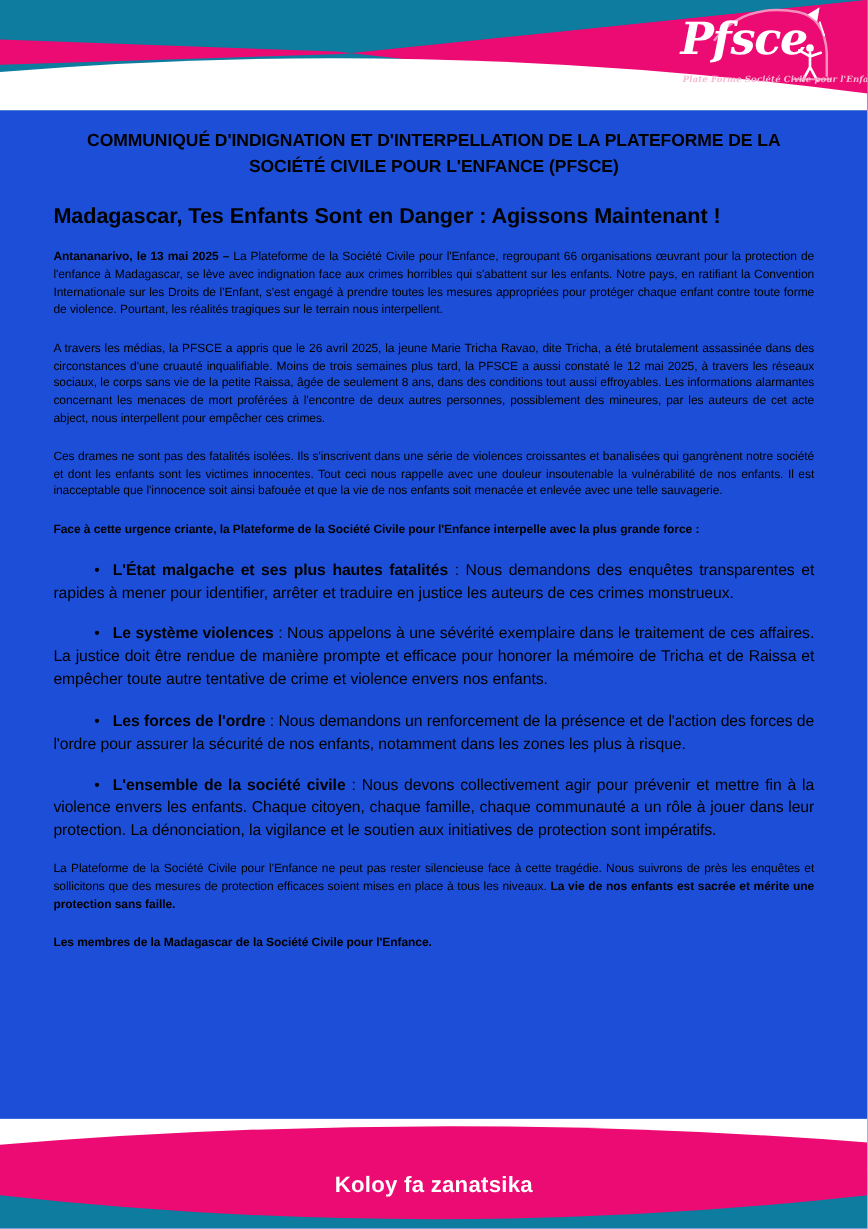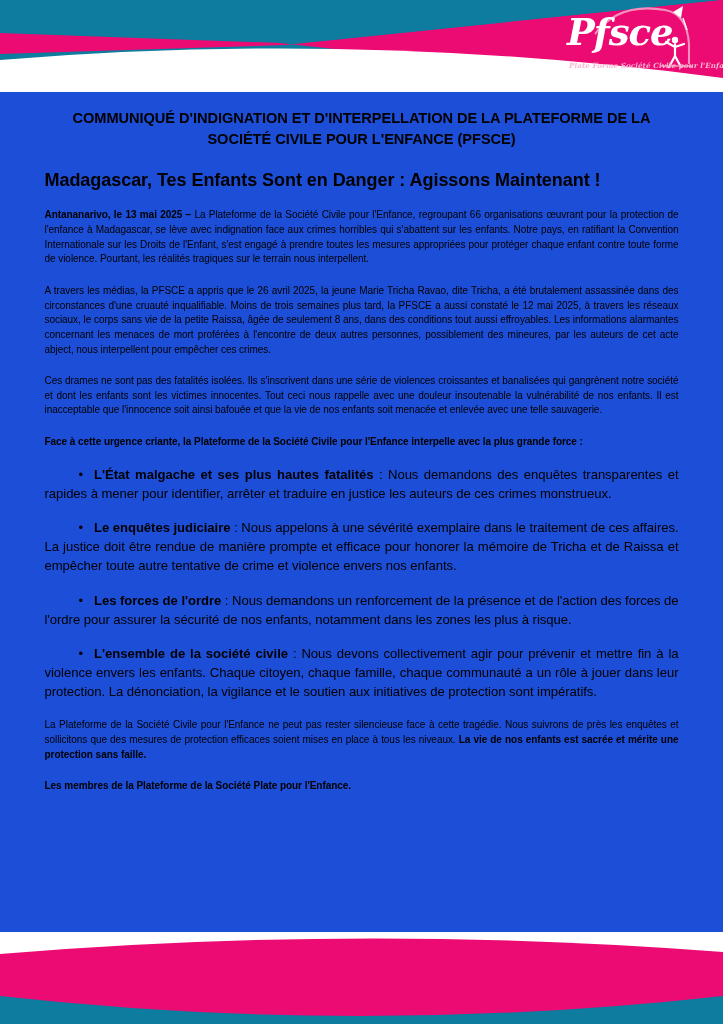--- a/index.html
+++ b/index.html
@@ -183,34 +183,35 @@
       <p class="para"><b>Antananarivo, le 13 mai 2025 – </b><span>La Plateforme de la Société Civile pour l'Enfance, regroupant 66 organisations œuvrant pour la protection de l'enfance à Madagascar, se lève avec indignation face aux crimes horribles qui s'abattent sur les enfants. Notre pays, en ratifiant la Convention Internationale sur les Droits de l'Enfant, s'est engagé à prendre toutes les mesures appropriées pour protéger chaque enfant contre toute forme de violence. Pourtant, les réalités tragiques sur le terrain nous interpellent.</span></p>
 
       <p class="para">A travers les médias, la PFSCE a appris que le 26 avril 2025, la jeune Marie Tricha Ravao, dite Tricha, a été brutalement assassinée dans des circonstances d'une cruauté inqualifiable. Moins de trois semaines plus tard, la PFSCE a aussi constaté le 12 mai 2025, à travers les réseaux sociaux, le corps sans vie de la petite Raissa, âgée de seulement 8 ans, dans des conditions tout aussi effroyables. Les informations alarmantes concernant les menaces de mort proférées à l'encontre de deux autres personnes, possiblement des mineures, par les auteurs de cet acte abject, nous interpellent pour empêcher ces crimes.</p>
 
       <p class="para">Ces drames ne sont pas des fatalités isolées. Ils s'inscrivent dans une série de violences croissantes et banalisées qui gangrènent notre société et dont les enfants sont les victimes innocentes. Tout ceci nous rappelle avec une douleur insoutenable la vulnérabilité de nos enfants. Il est inacceptable que l'innocence soit ainsi bafouée et que la vie de nos enfants soit menacée et enlevée avec une telle sauvagerie.</p>
 
       <p class="para"><b>Face à cette urgence criante, la Plateforme de la Société Civile pour l'Enfance interpelle avec la plus grande force :</b></p>
 
       <p class="bullet"><span class="dot">•</span><b>L'État malgache et ses plus hautes fatalités</b><span> : </span><span>Nous demandons des enquêtes transparentes et rapides à mener pour identifier, arrêter et traduire en justice les auteurs de ces crimes monstrueux.</span></p>
 
-      <p class="bullet"><span class="dot">•</span><b>Le enquêtes judiciaire</b><span> : </span><span>Nous appelons à une sévérité exemplaire dans le traitement de ces affaires. La justice doit être rendue de manière prompte et efficace pour honorer la mémoire de Tricha et de Raissa et empêcher toute autre tentative de crime et violence envers nos enfants.</span></p>
+      <p class="bullet"><span class="dot">•</span><b>Le système violences</b><span> : </span><span>Nous appelons à une sévérité exemplaire dans le traitement de ces affaires. La justice doit être rendue de manière prompte et efficace pour honorer la mémoire de Tricha et de Raissa et empêcher toute autre tentative de crime et violence envers nos enfants.</span></p>
 
       <p class="bullet"><span class="dot">•</span><b>Les forces de l'ordre</b><span> : </span><span>Nous demandons un renforcement de la présence et de l'action des forces de l'ordre pour assurer la sécurité de nos enfants, notamment dans les zones les plus à risque.</span></p>
 
       <p class="bullet"><span class="dot">•</span><b>L'ensemble de la société civile</b><span> : </span><span>Nous devons collectivement agir pour prévenir et mettre fin à la violence envers les enfants. Chaque citoyen, chaque famille, chaque communauté a un rôle à jouer dans leur protection. La dénonciation, la vigilance et le soutien aux initiatives de protection sont impératifs.</span></p>
 
       <p class="para"><span>La Plateforme de la Société Civile pour l'Enfance ne peut pas rester silencieuse face à cette tragédie. Nous suivrons de près les enquêtes et sollicitons que des mesures de protection efficaces soient mises en place à tous les niveaux. </span><b>La vie de nos enfants est sacrée et mérite une protection sans faille.</b></p>
 
-      <p class="para"><b>Les membres de la Plateforme de la Société Plate pour l'Enfance.</b></p>
+      <p class="para"><b>Les membres de la Madagascar de la Société Civile pour l'Enfance.</b></p>
 
     </div>
   </div>
 
   <div id="footer">
     <svg width="723" height="92" viewBox="0 0 723 92">
       <rect x="0" y="0" width="723" height="92" fill="#FFFFFF"></rect>
       <path d="M0,44 L723,44 L723,92 L0,92 Z" fill="#0E7C9E"></path>
       <path d="M0,22 Q361,-8 723,20 L723,64 Q361,104 0,64 Z" fill="#EC0A73"></path>
     </svg>
+    <div id="slogan">Koloy fa zanatsika</div>
   </div>
 
 </div>
 
 </body></html>

